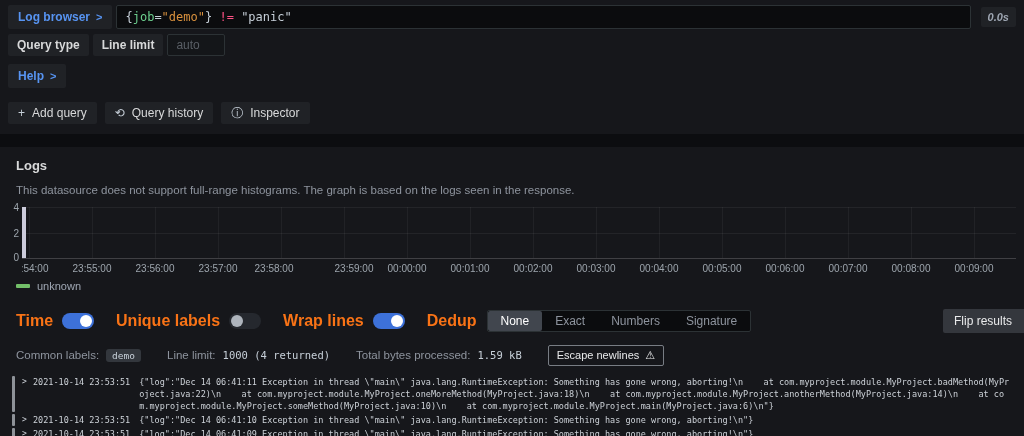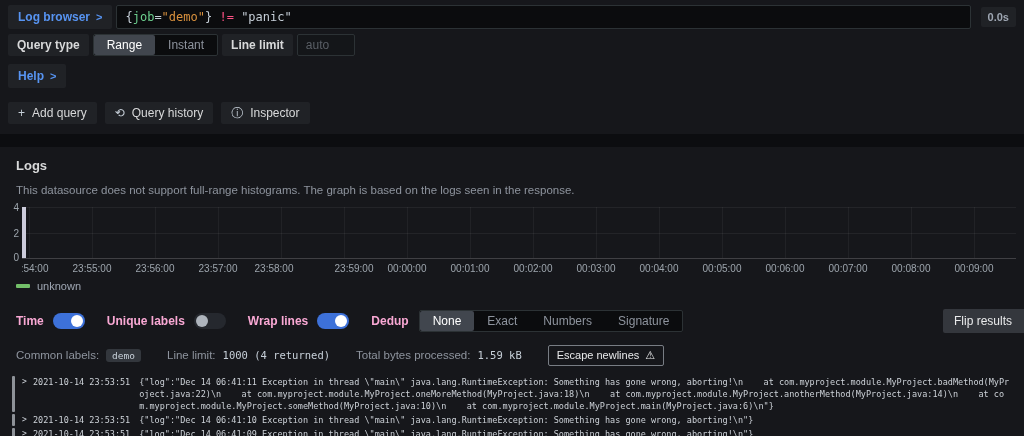--- a/index.html
+++ b/index.html
@@ -24,20 +24,21 @@
   .chev-icon { font-size:11px; color:#5794f2; }
   .query-input {
     flex:1; height:24px; background:#0b0c0e; border:1px solid #2c3235; border-radius:2px;
     font-family:"DejaVu Sans Mono", monospace; font-size:12px;
     display:flex; align-items:center; padding:0 8px; white-space:pre; overflow:hidden;
   }
   .duration-badge {
     background:#202226; color:#9fa7b3; font-size:11px; font-weight:700;
     height:20px; padding:0 7px; border-radius:2px; display:flex; align-items:center;
     margin-left:6px;
+    font-style:italic;
   }
 
   
   .options-row { gap:4px; height:22px; margin-top:5px; }
   .label-chip {
     background:#202226; color:#d8d9da; font-size:12px; font-weight:700;
     height:22px; padding:0 9px; display:flex; align-items:center; border-radius:2px; white-space:nowrap;
   }
   .seg-group {
     display:flex; align-items:stretch; background:#0b0c0e;
@@ -89,21 +90,21 @@
     position:absolute; top:4px; transform:translateX(-50%);
     font-size:10px; color:#9da5ad; white-space:nowrap;
   }
   .legend { display:flex; align-items:center; gap:7px; margin:7px 0 0 8px; }
   .legend-swatch { width:14px; height:4px; border-radius:1px; }
   .legend-label { font-size:11px; color:#9fa7b3; }
 
   
   .controls-row { margin-top:16px; padding:0 8px; gap:22px; height:26px; }
   .toggle-item { display:flex; align-items:center; gap:9px; }
-  .toggle-label { font-size:12px; font-weight:700; color:#f9a8d4; white-space:nowrap; }
+  .toggle-label { font-size:16px; font-weight:700; color:#f97316; white-space:nowrap; }
   .switch { width:32px; height:16px; border-radius:9px; background:#25282e; position:relative; cursor:pointer; flex:none; }
   .switch .knob { position:absolute; top:2px; left:2px; width:12px; height:12px; border-radius:50%; background:#aeb4bc; }
   .switch.on { background:#3d71d9; }
   .switch.on .knob { left:auto; right:2px; background:#ffffff; }
   .dedup-wrap { display:flex; align-items:center; gap:10px; }
   .flip-btn {
     margin-left:auto; margin-right:-26px; flex:none;
     background:#34373d; border:none; border-radius:2px; color:#e9eaeb;
     font-size:12px; font-weight:500; height:24px; padding:0 22px 0 11px;
     font-family:inherit; cursor:pointer; white-space:nowrap;
@@ -144,24 +145,20 @@
     <button class="chip-btn">
       <span>Log browser</span>
       <span class="chev-icon">&gt;</span>
     </button>
     <div class="query-input"><span style="color: rgb(199, 208, 217);">{</span><span style="color: rgb(108, 207, 142);">job</span><span style="color: rgb(199, 208, 217);">=</span><span style="color: rgb(217, 145, 61);">"demo"</span><span style="color: rgb(199, 208, 217);">}</span><span style="color: rgb(199, 208, 217);"> </span><span style="color: rgb(255, 82, 134);">!=</span><span style="color: rgb(199, 208, 217);"> </span><span style="color: rgb(199, 208, 217);">"panic"</span></div>
     <div class="duration-badge">0.0s</div>
   </div>
 
   <div class="row options-row">
     <div class="label-chip">Query type</div>
-    <div class="seg-group" id="query-type-group">
-        <button class="seg selected">Range</button>
-        <button class="seg">Instant</button>
-      </div>
     <div class="label-chip">Line limit</div>
     <input class="line-limit-input" placeholder="auto" style="">
   </div>
 
   <div class="row help-row">
     <button class="chip-btn">
       <span>Help</span>
       <span class="chev-icon">&gt;</span>
     </button>
   </div>

